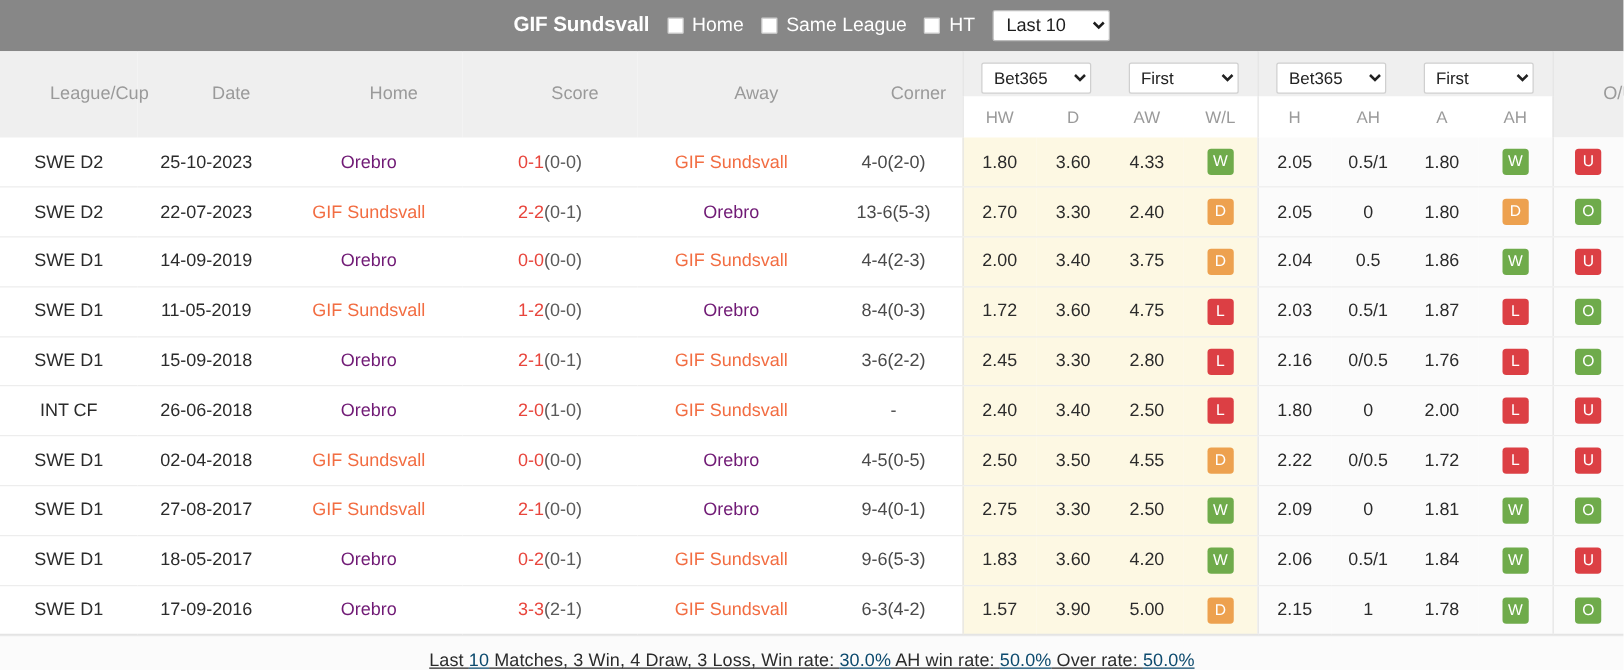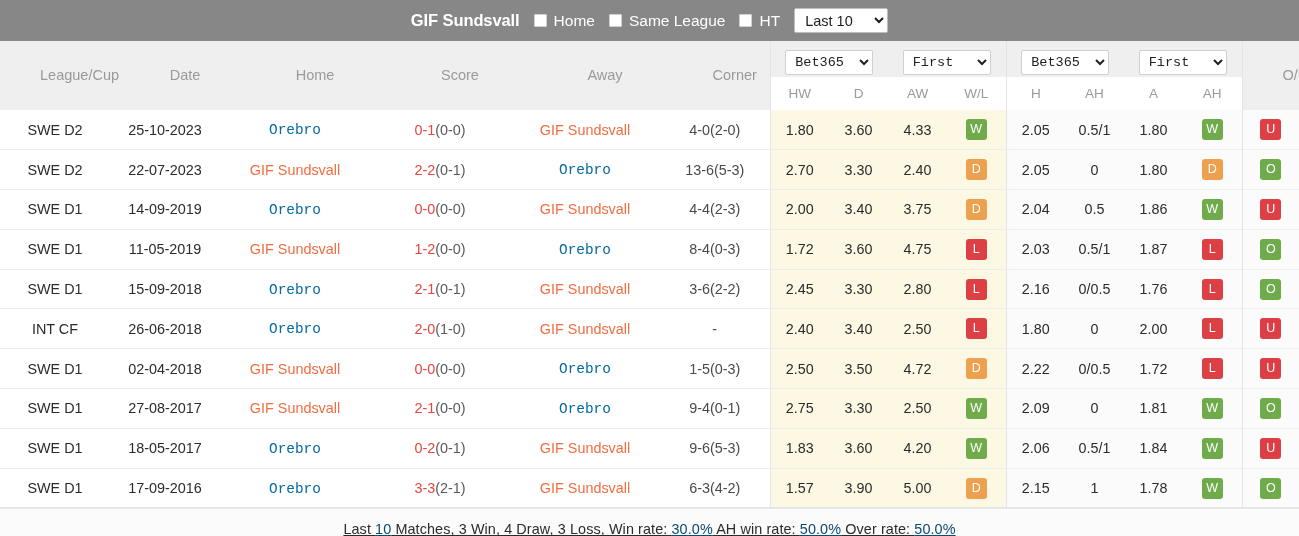--- a/index.html
+++ b/index.html
@@ -87,21 +87,21 @@
     padding-left: 40px;
   }
   .sel-wrap {
     display: flex;
     justify-content: center;
     align-items: center;
     padding-top: 7px;
     height: 36px;
   }
   .mini-select {
-    font-family: Liberation Mono, monospace;
+    font-family: Liberation Sans, sans-serif;
     font-size: 13.5px;
     border: 1px solid #cfcfcf;
     background: #ffffff;
     color: #222;
     border-radius: 2px;
     height: 25px;
     padding: 1px 2px 1px 5px;
     width: 88px;
   }
   .sub-head {
@@ -122,21 +122,21 @@
     border-bottom: 1px solid #ededed;
     padding: 0 4px;
     white-space: nowrap;
   }
   tbody tr:last-child td { border-bottom: 1px solid #e4e4e4; }
 
   .cream { background: #fdf8e3; }
   .plain { background: #fbfbfb; }
 
   .team-hl { color: #f26d42; }
-  .team-plain { color: #0369a1; font-family: Liberation Mono, monospace; }
+  .team-plain { color: #701a75; }
   .score-main { color: #e8453c; margin-top: 36px; }
   .score-sub { color: #5a5a5a; }
   .odds { color: #2b2b2b; font-size: 14.3px; }
   .dash { color: #4a4a4a; }
 
   .badge {
     display: inline-block;
     width: 21px; height: 21px;
     line-height: 21px;
     border-radius: 3px;
@@ -398,24 +398,24 @@
           <td class="plain"><span class="odds">2.00</span></td>
           <td class="plain"><span class="badge b-L">L</span></td>
           <td class="plain sep-left"><span class="badge b-U">U</span></td>
         </tr>
         <tr>
           <td>SWE D1</td>
           <td>02-04-2018</td>
           <td><span class="team-hl">GIF Sundsvall</span></td>
           <td><span class="score-main">0-0</span><span class="score-sub">(0-0)</span></td>
           <td><span class="team-plain">Orebro</span></td>
-          <td><span class="dash">1-5(0-3)</span></td>
+          <td><span class="dash">4-5(0-5)</span></td>
           <td class="cream sep-left"><span class="odds">2.50</span></td>
           <td class="cream"><span class="odds">3.50</span></td>
-          <td class="cream"><span class="odds">4.72</span></td>
+          <td class="cream"><span class="odds">4.55</span></td>
           <td class="cream"><span class="badge b-D">D</span></td>
           <td class="plain sep-left"><span class="odds">2.22</span></td>
           <td class="plain"><span class="odds">0/0.5</span></td>
           <td class="plain"><span class="odds">1.72</span></td>
           <td class="plain"><span class="badge b-L">L</span></td>
           <td class="plain sep-left"><span class="badge b-U">U</span></td>
         </tr>
         <tr>
           <td>SWE D1</td>
           <td>27-08-2017</td>

